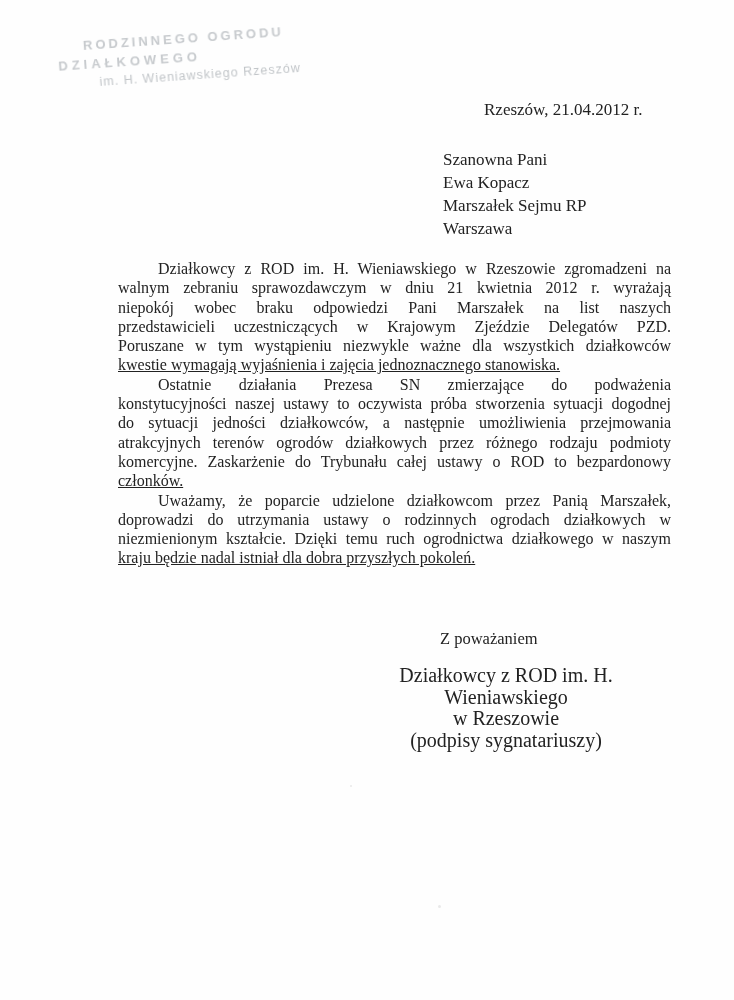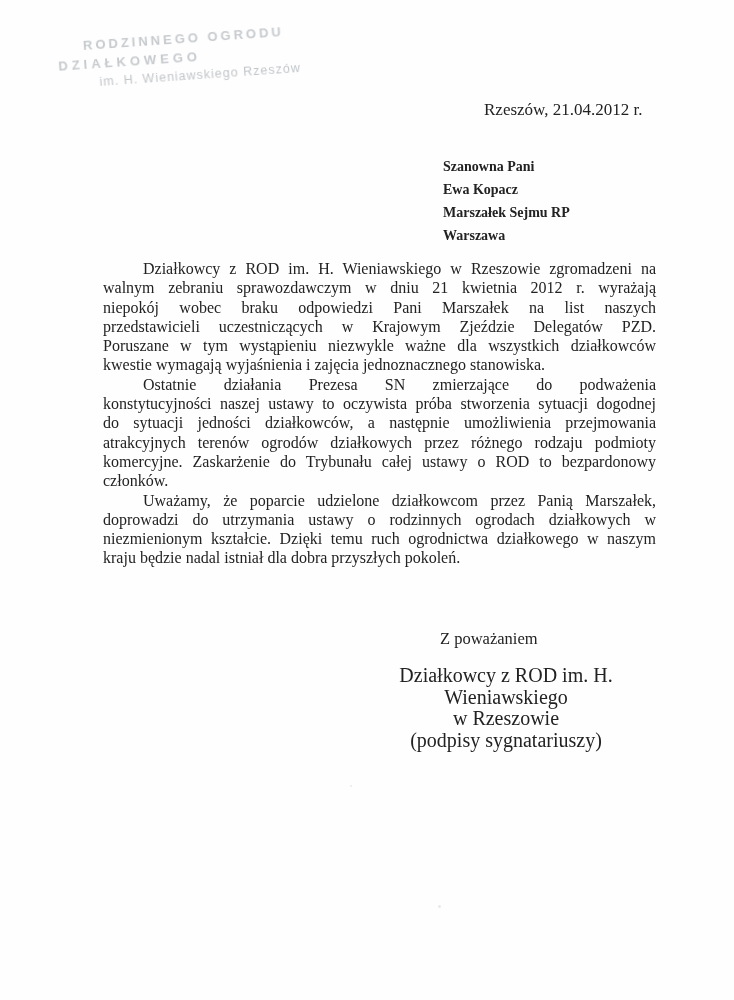--- a/index.html
+++ b/index.html
@@ -25,35 +25,35 @@
   .stamp-line2{font-size:13px;letter-spacing:4px;font-weight:bold;margin-top:4px;}
   .stamp-line3{font-size:12.5px;letter-spacing:1px;margin-top:4px;padding-left:40px;color:#8f969c;}
   
   .dateline{
     position:absolute;left:484px;top:80px;
     font-size:17px;
     margin-top:20px;
   }
   
   .recipient{
-    position:absolute;left:443px;top:155px;
-    font-weight:bold;font-size:14px;line-height:23px;
+    position:absolute;left:443px;top:148px;
+    font-weight:normal;font-size:17px;line-height:23px;
   }
   
   .body-block{
-    position:absolute;left:103px;top:259px;width:553px;
+    position:absolute;left:118px;top:259px;width:553px;
     font-size:16px;line-height:19.3px;
   }
   .bl{
     text-align:justify;
     text-align-last:justify;
     white-space:normal;
   }
   .bl.first{padding-left:40px;}
-  .bl.last{text-align:center;text-align-last:left;}
+  .bl.last{text-align:center;text-align-last:left;text-decoration:underline;}
   
   .closing{
     position:absolute;left:440px;top:629px;
     font-size:16.5px;
     text-align:center;
   }
   .signature{
     position:absolute;left:352px;top:665px;width:308px;
     text-align:center;font-size:20px;line-height:21.5px;
   }

